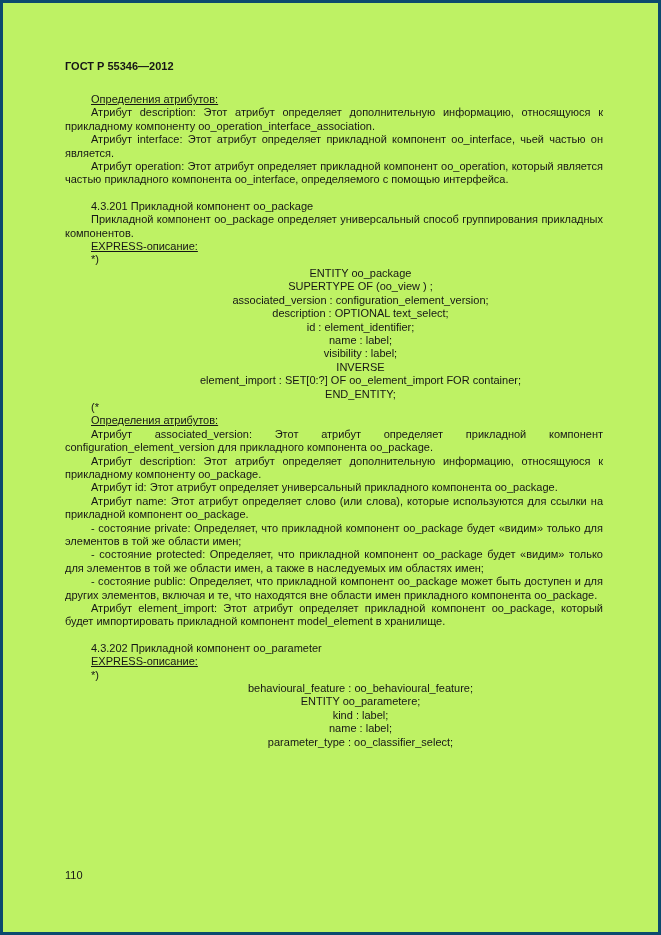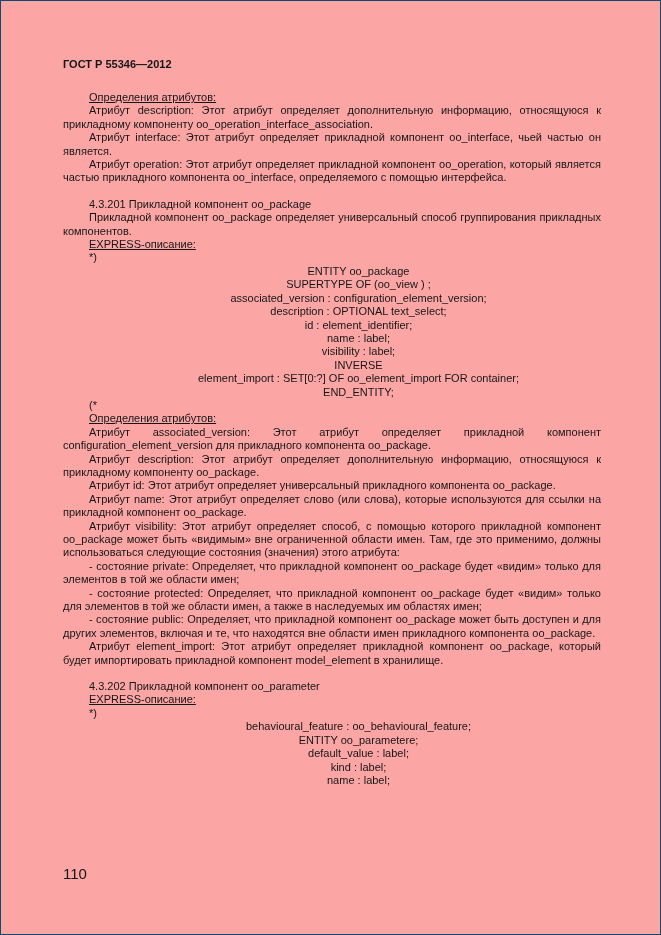--- a/index.html
+++ b/index.html
@@ -5,22 +5,22 @@
   html, body {
     margin: 0;
     padding: 0;
     background: #ffffff;
   }
   .page {
     position: relative;
     width: 661px;
     height: 935px;
     box-sizing: border-box;
-    background: #fca5a5;
-    border: 1px solid #0c4a6e;
+    background: #bef264;
+    border: 3px solid #0c4a6e;
     font-family: "Liberation Sans", sans-serif;
     font-size: 11px;
     line-height: 13.4px;
     color: #161616;
     overflow: hidden;
   }
   .header {
     position: absolute;
     top: 57px;
     left: 62px;
@@ -30,21 +30,21 @@
   .content {
     position: absolute;
     top: 90px;
     left: 62px;
     width: 538px;
   }
   .footer {
     position: absolute;
     top: 866px;
     left: 62px;
-    font-size: 15px;
+    font-size: 11px;
   }
   p.block {
     margin: 0;
     padding: 0;
   }
   p.para {
     text-align: justify;
     text-indent: 26px;
   }
   p.underlined {
@@ -87,29 +87,28 @@
       <p class="block code">visibility : label;</p>
       <p class="block code">INVERSE</p>
       <p class="block code">element_import : SET[0:?] OF oo_element_import FOR container;</p>
       <p class="block code">END_ENTITY;</p>
       <p class="block star">(*</p>
       <p class="block underlined">Определения атрибутов:</p>
       <p class="block para">Атрибут associated_version: Этот атрибут определяет прикладной компонент configuration_element_version для прикладного компонента oo_package.</p>
       <p class="block para">Атрибут description: Этот атрибут определяет дополнительную информацию, относящуюся к прикладному компоненту oo_package.</p>
       <p class="block para">Атрибут id: Этот атрибут определяет универсальный прикладного компонента oo_package.</p>
       <p class="block para">Атрибут name: Этот атрибут определяет слово (или слова), которые используются для ссылки на прикладной компонент oo_package.</p>
-      <p class="block para">Атрибут visibility: Этот атрибут определяет способ, с помощью которого прикладной компонент oo_package может быть «видимым» вне ограниченной области имен. Там, где это применимо, должны использоваться следующие состояния (значения) этого атрибута:</p>
       <p class="block para">- состояние private: Определяет, что прикладной компонент oo_package будет «видим» только для элементов в той же области имен;</p>
       <p class="block para">- состояние protected: Определяет, что прикладной компонент oo_package будет «видим» только для элементов в той же области имен, а также в наследуемых им областях имен;</p>
       <p class="block para">- состояние public: Определяет, что прикладной компонент oo_package может быть доступен и для других элементов, включая и те, что находятся вне области имен прикладного компонента oo_package.</p>
       <p class="block para">Атрибут element_import: Этот атрибут определяет прикладной компонент oo_package, который будет импортировать прикладной компонент model_element в хранилище.</p>
       <p class="block heading">4.3.202 Прикладной компонент oo_parameter</p>
       <p class="block underlined">EXPRESS-описание:</p>
       <p class="block star">*)</p>
       <p class="block code">behavioural_feature : oo_behavioural_feature;</p>
       <p class="block code">ENTITY oo_parametere;</p>
-      <p class="block code">default_value : label;</p>
       <p class="block code">kind : label;</p>
       <p class="block code">name : label;</p>
+      <p class="block code">parameter_type : oo_classifier_select;</p>
     </div>
 
   <div class="footer">110</div>
 </div>
 
 </body></html>

